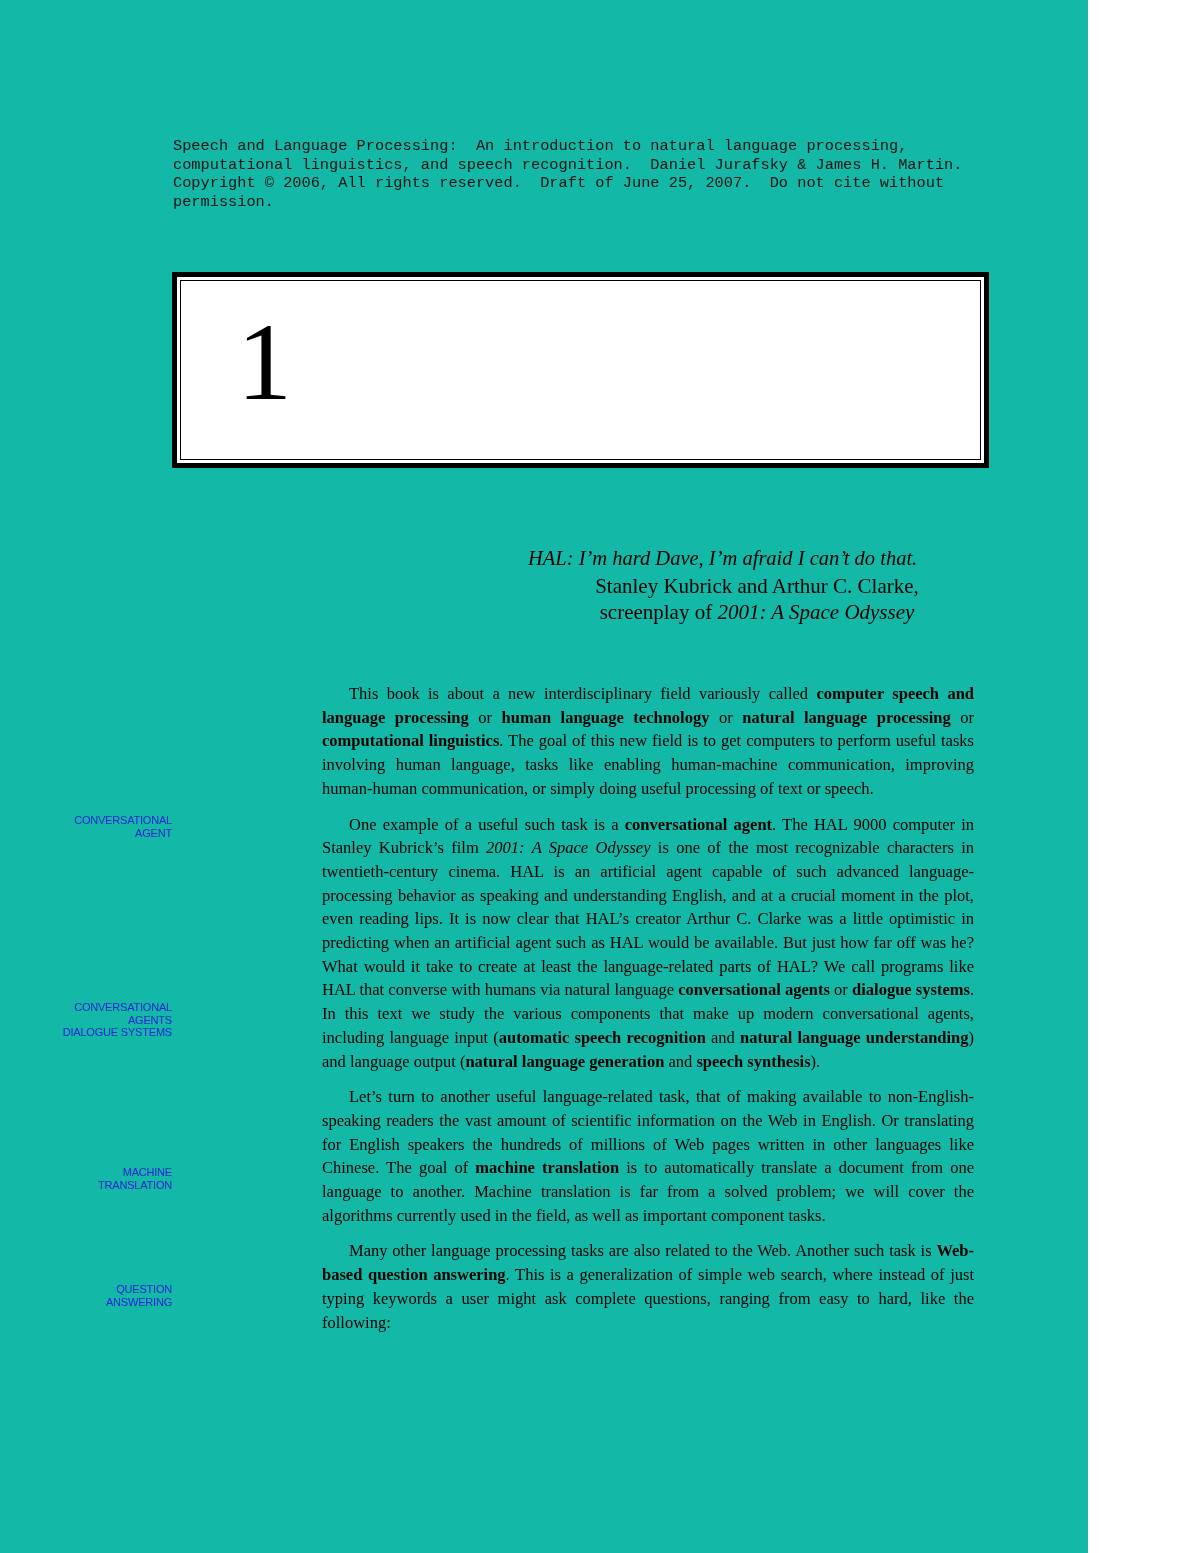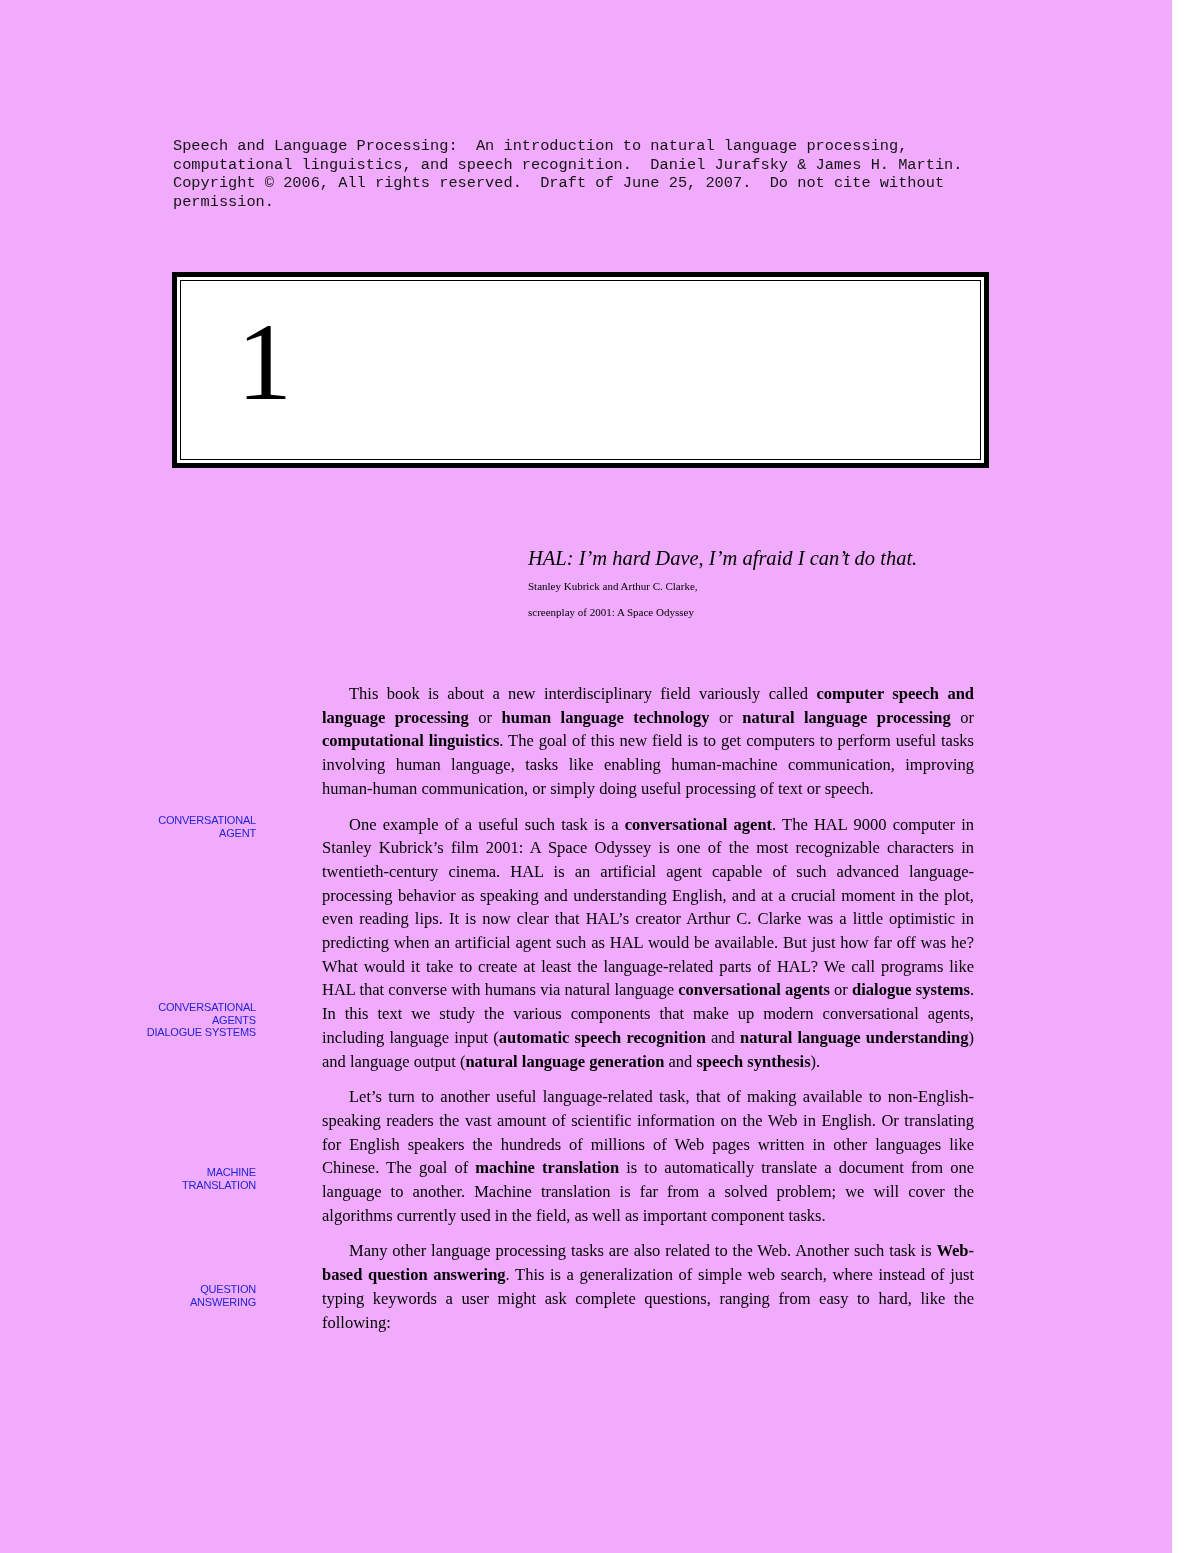--- a/index.html
+++ b/index.html
@@ -2,23 +2,23 @@
 <html lang="en"><head>
 <meta charset="utf-8">
 <style>
   html, body {
     margin: 0;
     padding: 0;
     background: #ffffff;
   }
   .page {
     position: relative;
-    width: 1172px;
+    width: 1088px;
     height: 1553px;
-    background: #f0abfc;
+    background: #14b8a6;
     color: #000000;
     font-family: "Liberation Serif", serif;
     overflow: hidden;
   }
 
   
   .header {
     position: absolute;
     left: 173px;
     top: 137px;
@@ -76,23 +76,23 @@
     width: 458px;
   }
   .quote-line {
     font-style: italic;
     font-size: 20.5px;
     line-height: 31px;
     white-space: nowrap;
     text-align: left;
   }
   .attr-line {
-    font-size: 11px;
+    font-size: 21px;
     line-height: 25.5px;
-    text-align: left;
+    text-align: center;
     white-space: nowrap;
   }
 
   
   .body-text {
     position: absolute;
     left: 310px;
     top: 670px;
     width: 676px;
     font-size: 16.5px;
@@ -112,21 +112,21 @@
     right: 916px;
     width: 150px;
     text-align: right;
     font-family: Liberation Sans, sans-serif;
     font-size: 11px;
     line-height: 12.5px;
     letter-spacing: -0.2px;
     color: #2424d8;
     white-space: pre;
   }
-  .seg-i { }
+  .seg-i { font-style: italic; }
   .seg-b { font-weight: bold; }
 </style>
 </head>
 <body>
 
 <div class="page">
 
   <div class="header">Speech and Language Processing:  An introduction to natural language processing,
 computational linguistics, and speech recognition.  Daniel Jurafsky &amp; James H. Martin.
 Copyright © 2006, All rights reserved.  Draft of June 25, 2007.  Do not cite without

